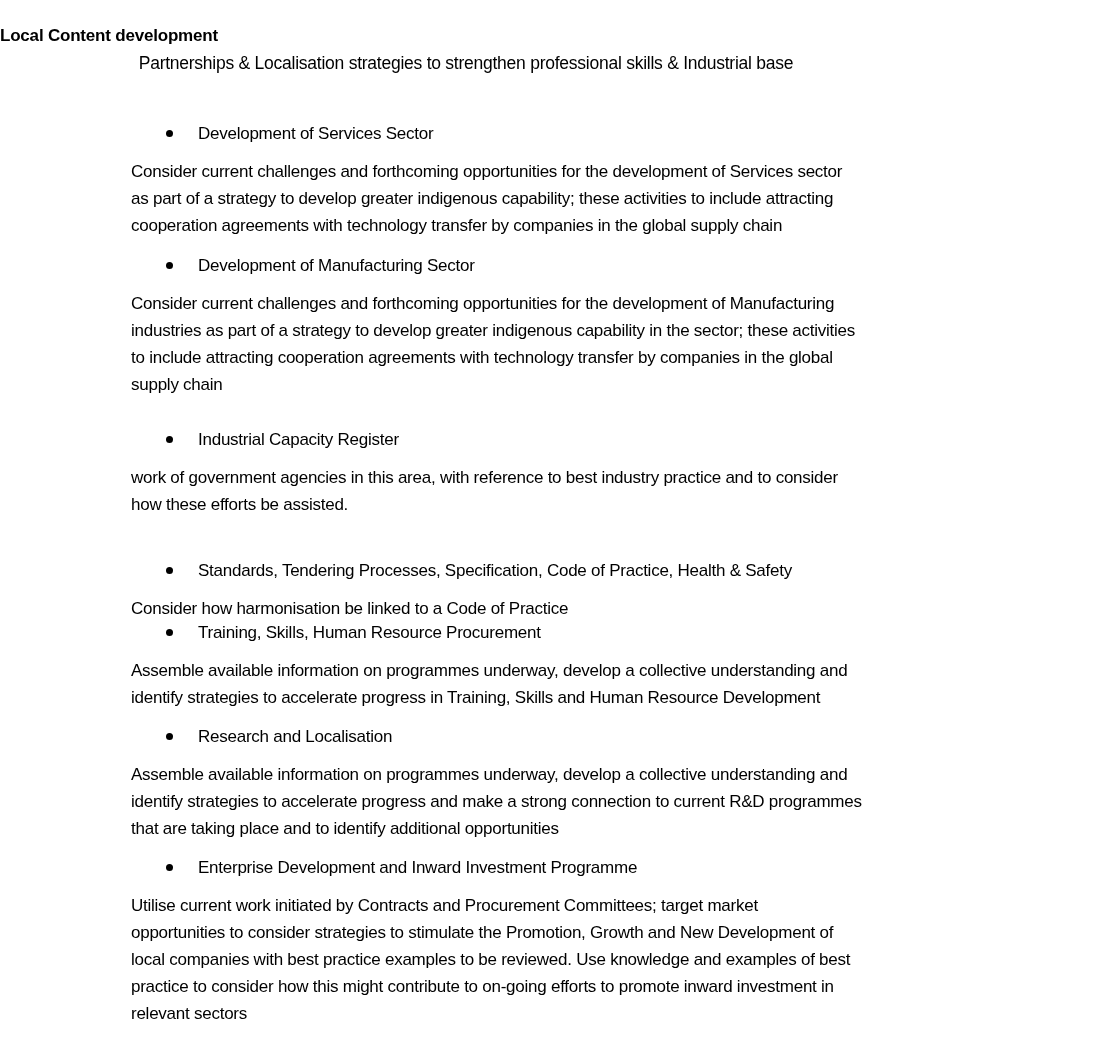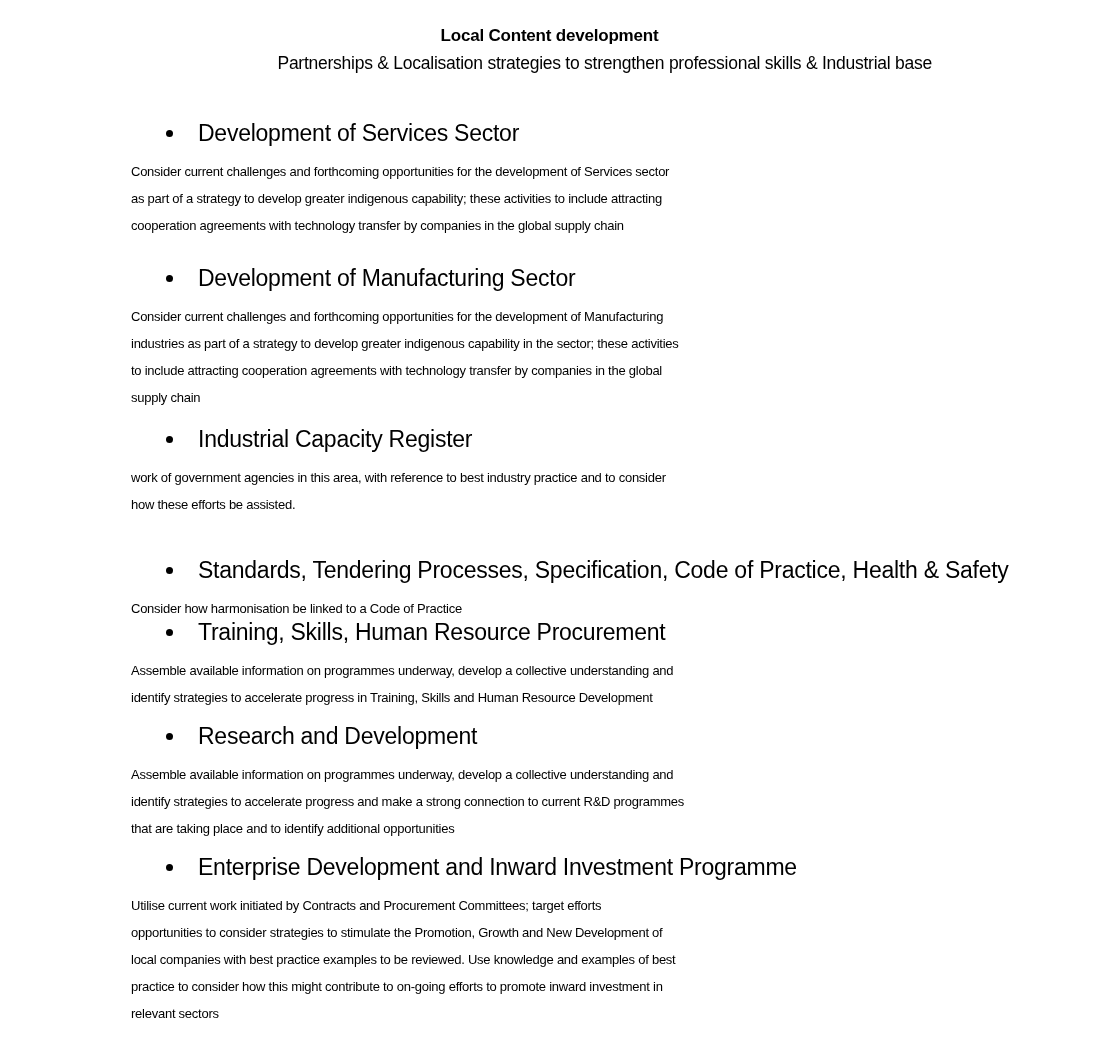--- a/index.html
+++ b/index.html
@@ -20,66 +20,66 @@
       left: 0;
       top: 0;
       width: 1099px;
       height: 1045px;
     }
     .title {
       position: absolute;
       left: 0;
       width: 1099px;
       top: 24px;
-      text-align: center;
+      text-align: left;
       font-weight: bold;
       font-size: 17px;
       line-height: 24px;
       letter-spacing: -0.2px;
     }
     .subtitle {
       position: absolute;
       left: 0;
       width: 932px;
       top: 51px;
-      text-align: right;
+      text-align: center;
       font-size: 17.5px;
       line-height: 24px;
       letter-spacing: -0.25px;
     }
     .section {
       position: absolute;
       left: 131px;
       width: 860px;
     }
     .bullet-row {
       position: relative;
       height: 27px;
-      font-size: 23px;
+      font-size: 17px;
       line-height: 27px;
       letter-spacing: -0.25px;
       white-space: nowrap;
     }
     .bullet-dot {
       position: absolute;
       left: 35px;
       top: 10px;
       width: 7px;
       height: 7px;
       border-radius: 50%;
       background: #000000;
     }
     .bullet-text {
       position: absolute;
       left: 67px;
       top: 0;
     }
     .para {
       margin-top: 11px;
-      font-size: 13px;
+      font-size: 17px;
       line-height: 27px;
       letter-spacing: -0.25px;
     }
     .para-line {
       display: block;
       white-space: nowrap;
       height: 27px;
     }
   </style>
 </head>
@@ -95,21 +95,21 @@
       <span class="bullet-dot"></span>
       <span class="bullet-text">Development of Services Sector</span>
     </div>
     <div class="para">
       <span class="para-line">Consider current challenges and forthcoming opportunities for the development of Services sector</span>
       <span class="para-line">as part of a strategy to develop greater indigenous capability; these activities to include attracting</span>
       <span class="para-line">cooperation agreements with technology transfer by companies in the global supply chain</span>
     </div>
   </div>
 
-  <div class="section" style="top:265px;">
+  <div class="section" style="top:252px;">
     <div class="bullet-row">
       <span class="bullet-dot"></span>
       <span class="bullet-text">Development of Manufacturing Sector</span>
     </div>
     <div class="para">
       <span class="para-line">Consider current challenges and forthcoming opportunities for the development of Manufacturing</span>
       <span class="para-line">industries as part of a strategy to develop greater indigenous capability in the sector; these activities</span>
       <span class="para-line">to include attracting cooperation agreements with technology transfer by companies in the global</span>
       <span class="para-line">supply chain</span>
     </div>
@@ -143,36 +143,36 @@
     </div>
     <div class="para">
       <span class="para-line">Assemble available information on programmes underway, develop a collective understanding and</span>
       <span class="para-line">identify strategies to accelerate progress in Training, Skills and Human Resource Development</span>
     </div>
   </div>
 
   <div class="section" style="top:723px;">
     <div class="bullet-row">
       <span class="bullet-dot"></span>
-      <span class="bullet-text">Research and Development</span>
+      <span class="bullet-text">Research and Localisation</span>
     </div>
     <div class="para">
       <span class="para-line">Assemble available information on programmes underway, develop a collective understanding and</span>
       <span class="para-line">identify strategies to accelerate progress and make a strong connection to current R&amp;D programmes</span>
       <span class="para-line">that are taking place and to identify additional opportunities</span>
     </div>
   </div>
 
   <div class="section" style="top:854px;">
     <div class="bullet-row">
       <span class="bullet-dot"></span>
       <span class="bullet-text">Enterprise Development and Inward Investment Programme</span>
     </div>
     <div class="para">
-      <span class="para-line">Utilise current work initiated by Contracts and Procurement Committees; target efforts</span>
+      <span class="para-line">Utilise current work initiated by Contracts and Procurement Committees; target market</span>
       <span class="para-line">opportunities to consider strategies to stimulate the Promotion, Growth and New Development of</span>
       <span class="para-line">local companies with best practice examples to be reviewed. Use knowledge and examples of best</span>
       <span class="para-line">practice to consider how this might contribute to on-going efforts to promote inward investment in</span>
       <span class="para-line">relevant sectors</span>
     </div>
   </div>
 
 </div>
 
 </body></html>

